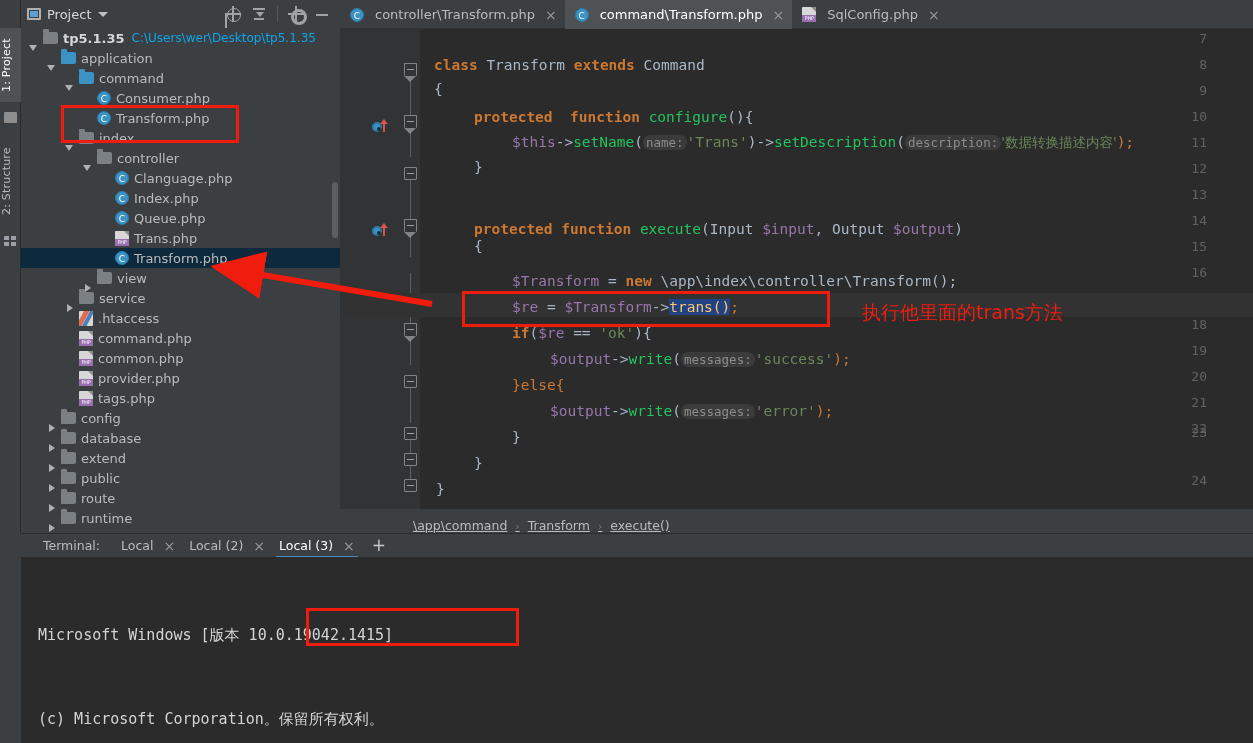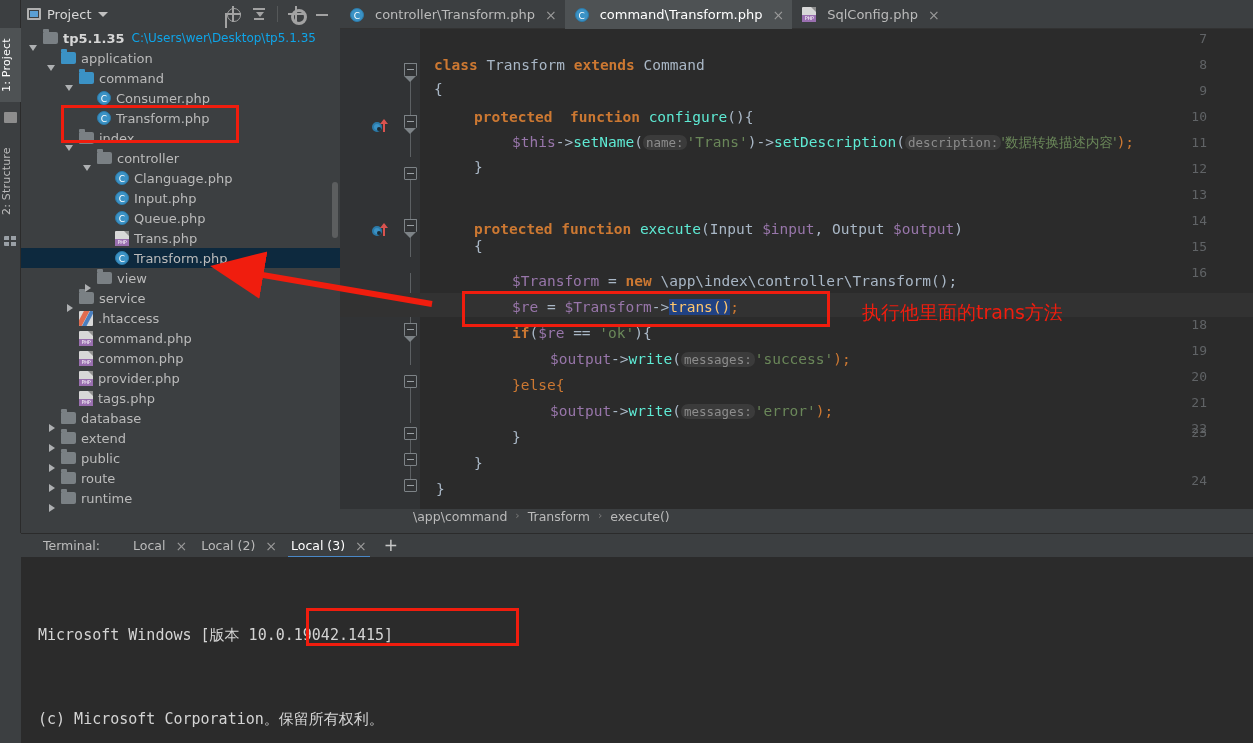--- a/index.html
+++ b/index.html
@@ -252,45 +252,45 @@
     font-size:14.5px; white-space:pre; color:#a9b7c6;
   }
   .cline { position:absolute; left:14px; height:24px; line-height:24px; }
   .curline {
     position:absolute; left:-80px; width:913px; height:24px; background:#323232;
   }
   .kw   { color:#cc7832; }
   .kwb  { color:#cc7832; font-weight:bold; }
   .cls2 { color:#a9b7c6; }
   .var  { color:#9876aa; }
-  .fn   { color:#5eead4;text-align:right; }
+  .fn   { color:#22c55e;text-align:right; }
   .str  { color:#6a8759; }
   .hint {
     background:#3b3b3b; color:#8c8c8c; border-radius:7px;
     padding:0 3px; font-size:12.5px;
   }
   .sel-token { background:#214283; color:#ffc66d; }
   .zhstr { color:#6a8759; font-family:"DejaVu Sans", sans-serif; font-size:13.5px;}
 
   
   .crumbs {
     position:absolute; left:340px; top:509px; width:913px; height:24px;
-    background:#3c3f41; display:flex; align-items:flex-start;
-    font-size:12.5px; color:#bbbbbb; padding-left:73px; gap:8px;
+    background:#3c3f41; display:flex; align-items:flex-end;
+    font-size:12.5px; color:#bbbbbb; padding-left:73px; gap:8px;text-decoration:underline;
   }
   .crumb-sep { color:#7a7a7a; font-size:11px; }
 
   
   .termbar {
     position:absolute; left:21px; top:533px; width:1232px; height:24px;
     background:#3c3f41; display:flex; align-items:center;
     font-size:12.5px; color:#bbbbbb; padding-left:22px; gap:0;
     border-top:1px solid #2b2b2b;
   }
-  .termlabel { margin-right:26px; }
+  .termlabel { margin-right:14px; }
   .ttab {
     display:flex; align-items:center; height:24px; padding:0 7px;
     color:#bbbbbb; gap:6px; position:relative;
   }
   .ttab.active { color:#ffffff; }
   .ttab.active::after {
     content:''; position:absolute; left:4px; right:4px; bottom:0; height:2px; background:#4a88c7;
   }
   .plusbtn { color:#c8c8c8; font-size:17px; margin-left:10px; line-height:17px; }
 
@@ -406,21 +406,21 @@
         <div class="trow">
           <span style="display: inline-block; flex: 0 0 78px;"></span>
           <span class="tw"></span>
           <span class="cls">C</span>
           <span class="tname">Clanguage.php</span>
         </div>
         <div class="trow">
           <span style="display: inline-block; flex: 0 0 78px;"></span>
           <span class="tw"></span>
           <span class="cls">C</span>
-          <span class="tname">Input.php</span>
+          <span class="tname">Index.php</span>
         </div>
         <div class="trow">
           <span style="display: inline-block; flex: 0 0 78px;"></span>
           <span class="tw"></span>
           <span class="cls">C</span>
           <span class="tname">Queue.php</span>
         </div>
         <div class="trow">
           <span style="display: inline-block; flex: 0 0 78px;"></span>
           <span class="tw"></span>
@@ -471,20 +471,28 @@
           <span style="display: inline-block; flex: 0 0 42px;"></span>
           <span class="tw"></span>
           <span class="php"></span>
           <span class="tname">provider.php</span>
         </div>
         <div class="trow">
           <span style="display: inline-block; flex: 0 0 42px;"></span>
           <span class="tw"></span>
           <span class="php"></span>
           <span class="tname">tags.php</span>
+        </div>
+        <div class="trow">
+          <span style="display: inline-block; flex: 0 0 24px;"></span>
+          <span class="tw">
+            <span class="arw-r"></span>
+          </span>
+          <span class="fold"></span>
+          <span class="tname">config</span>
         </div>
         <div class="trow">
           <span style="display: inline-block; flex: 0 0 24px;"></span>
           <span class="tw">
             <span class="arw-r"></span>
           </span>
           <span class="fold"></span>
           <span class="tname">database</span>
         </div>
         <div class="trow">

